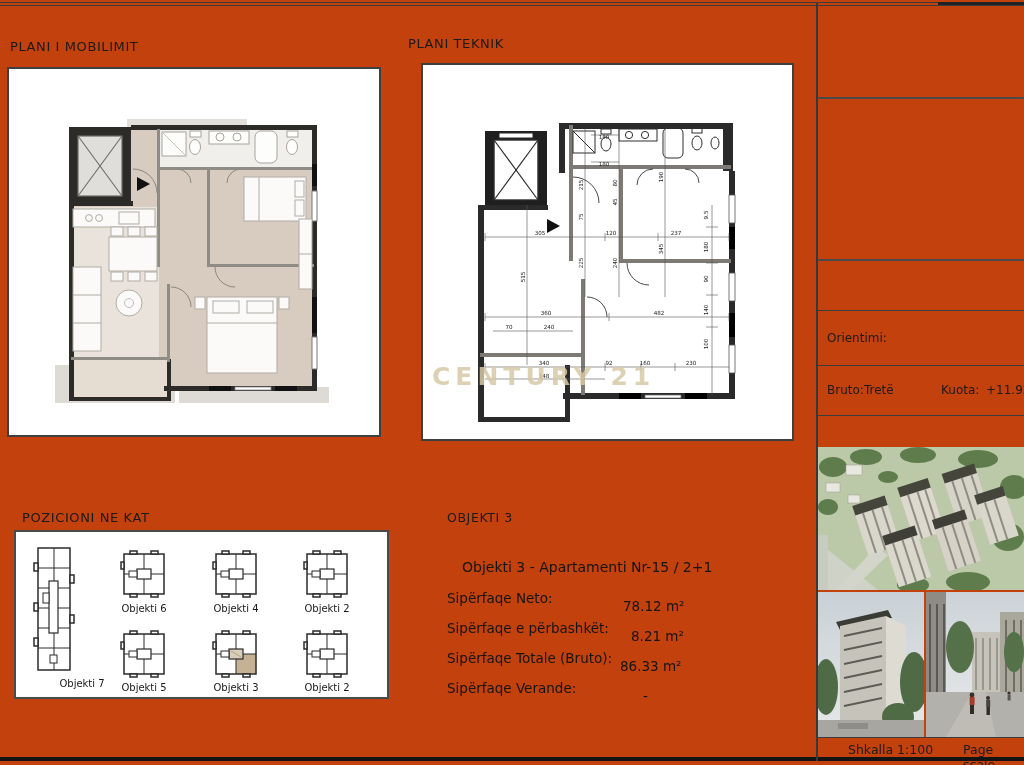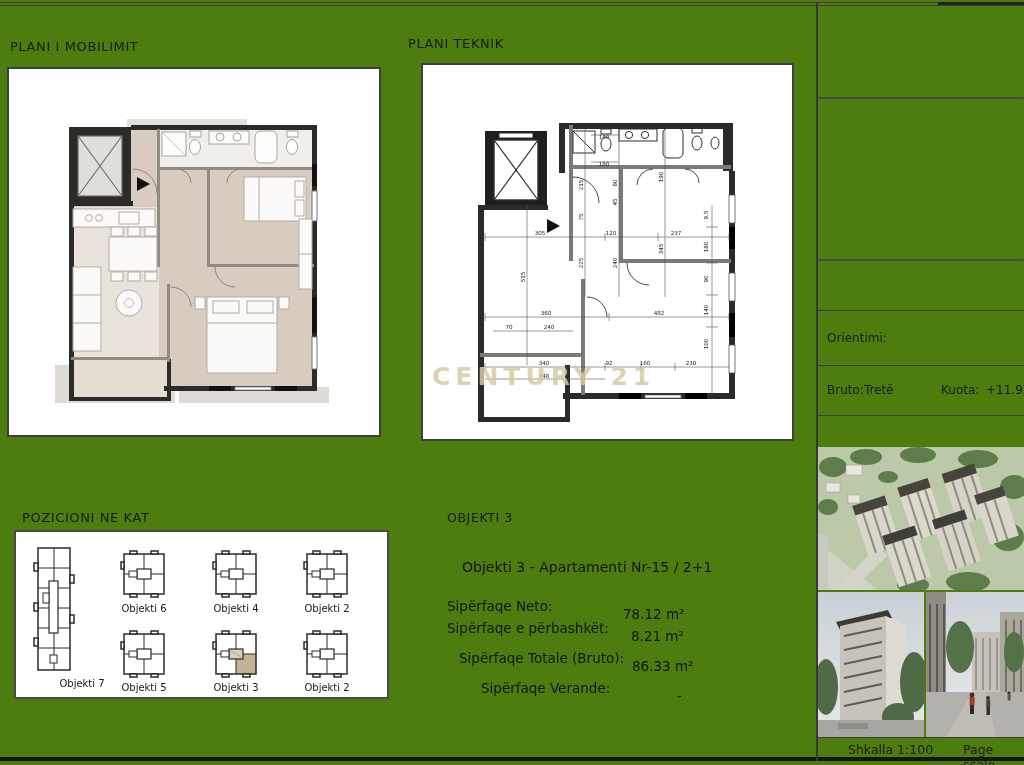--- a/index.html
+++ b/index.html
@@ -1,16 +1,16 @@
 <!DOCTYPE html>
 <html><head>
 <meta charset="utf-8">
 <style>
   html,body{margin:0;padding:0;background:#fff;}
-  .page{position:relative;width:1024px;height:765px;background:#4d7c0f;overflow:hidden;
+  .page{position:relative;width:1024px;height:765px;background:#c2410c;overflow:hidden;
         font-family:"DejaVu Sans","Liberation Sans",sans-serif;color:#1e1e1e;}
   .abs{position:absolute;}
   .hline{position:absolute;background:#3c3c3c;}
   .sheet-title{position:absolute;font-size:13px;letter-spacing:.6px;color:#1b1b1b;}
   .plan-box{position:absolute;border:2px solid #3f3f3f;background:#fff;}
   
   .apt-name{position:absolute;left:447px;top:559px;font-size:14px;color:#151515;margin-left:15px;}
   .apt-row{position:absolute;left:447px;width:340px;height:20px;font-size:13.5px;color:#151515;}
   .apt-row .val{position:absolute;top:8px;}
   
@@ -410,33 +410,33 @@
       </g>
       <line x1="6" y1="26" x2="46" y2="26" stroke="#2b2b2b"></line>
       <line x1="26" y1="6" x2="26" y2="46" stroke="#2b2b2b"></line>
       <rect x="19" y="21" width="14" height="10" fill="#fff" stroke="#2b2b2b" stroke-width="1.2"></rect>
       <rect x="11" y="23" width="8" height="6" fill="#fff" stroke="#2b2b2b" stroke-width="1"></rect>
     </svg>
     <div class="pos-item-label" style="left:285px;top:150px;width:52px;">Objekti 2</div>
   </div>
 
   <div class="apt-name">Objekti 3 - Apartamenti Nr-15 / 2+1</div>
-  <div class="apt-row" style="top:590px;margin-top:8px;">
+  <div class="apt-row" style="top:590px;">
     <span>Sipërfaqe Neto:</span>
     <span class="val" style="left:176px;">78.12 m²</span>
   </div>
   <div class="apt-row" style="top:620px;">
     <span>Sipërfaqe e përbashkët:</span>
     <span class="val" style="left:184px;">8.21 m²</span>
   </div>
-  <div class="apt-row" style="top:650px;margin-left:12px;">
+  <div class="apt-row" style="top:650px;">
     <span>Sipërfaqe Totale (Bruto):</span>
     <span class="val" style="left:173px;">86.33  m²</span>
   </div>
-  <div class="apt-row" style="top:680px;margin-left:34px;">
+  <div class="apt-row" style="top:680px;">
     <span>Sipërfaqe Verande:</span>
     <span class="val" style="left:196px;">-</span>
   </div>
 
   <div class="hline" style="left:818px;top:97px;width:206px;height:2px;background:#4a4a4a;border-radius:2px;"></div>
   <div class="hline" style="left:818px;top:259px;width:206px;height:2px;background:#4a4a4a;border-radius:2px;"></div>
   <div class="hline" style="left:818px;top:310px;width:206px;height:1px;"></div>
   <div class="hline" style="left:818px;top:365px;width:206px;height:1px;"></div>
   <div class="hline" style="left:818px;top:415px;width:206px;height:1px;"></div>
   <div class="hline" style="left:818px;top:737px;width:206px;height:1px;"></div>

